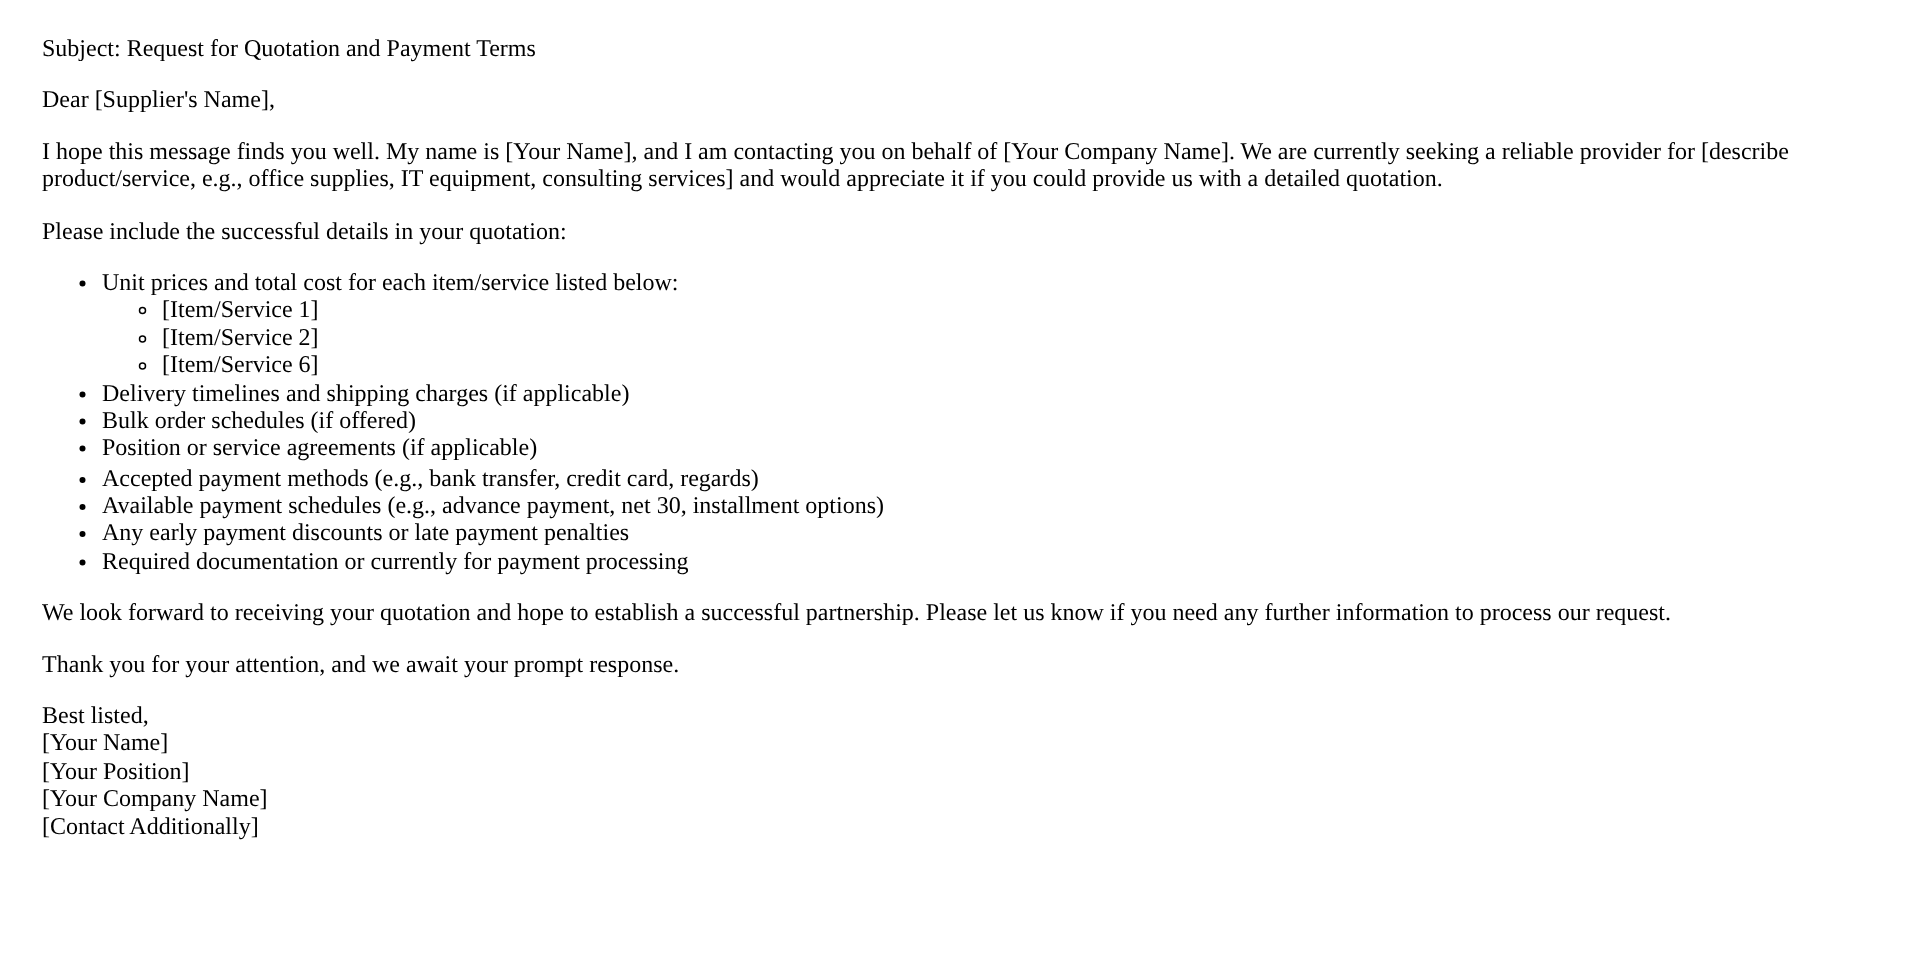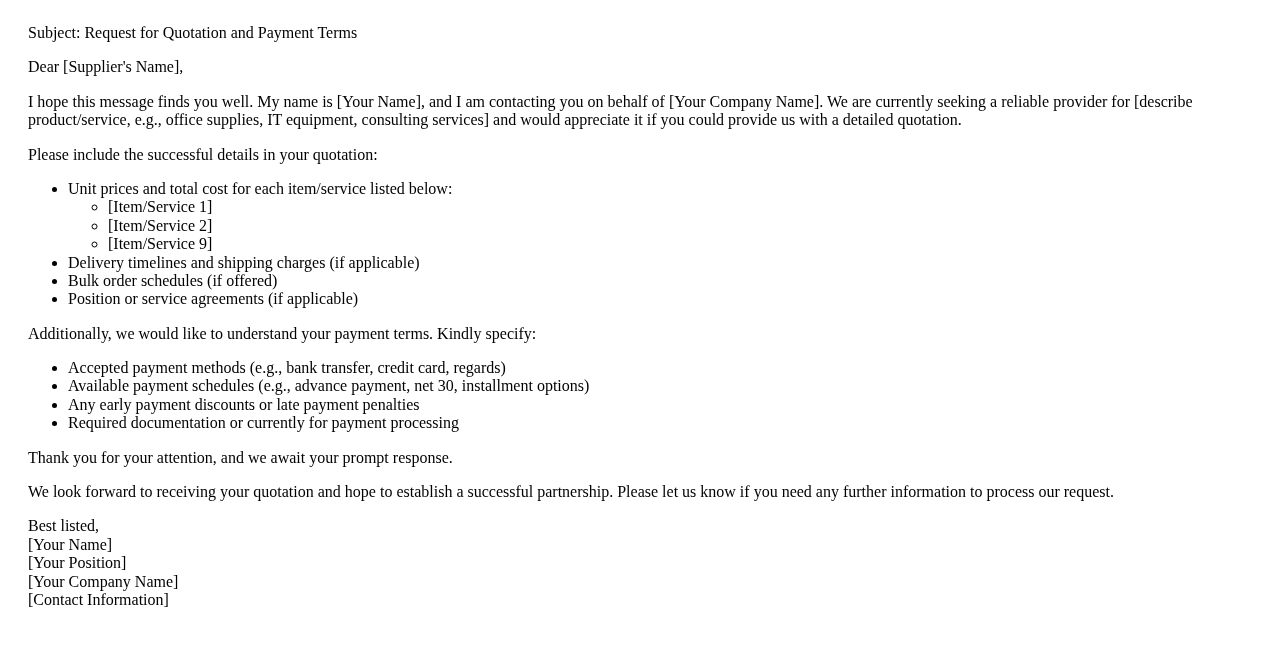--- a/index.html
+++ b/index.html
@@ -35,29 +35,28 @@
 
 <main>
   <p>Subject: Request for Quotation and Payment Terms</p>
   <p>Dear [Supplier's Name],</p>
   <p>I hope this message finds you well. My name is [Your Name], and I am contacting you on behalf of [Your Company Name]. We are currently seeking a reliable provider for [describe product/service, e.g., office supplies, IT equipment, consulting services] and would appreciate it if you could provide us with a detailed quotation.</p>
   <p>Please include the successful details in your quotation:</p>
   <ul id="quotation-list">
       <li>Unit prices and total cost for each item/service listed below:<ul>
           <li>[Item/Service 1]</li>
           <li>[Item/Service 2]</li>
-          <li>[Item/Service 9]</li>
+          <li>[Item/Service 6]</li>
         </ul></li>
       <li>Delivery timelines and shipping charges (if applicable)</li>
       <li>Bulk order schedules (if offered)</li>
       <li>Position or service agreements (if applicable)</li>
     </ul>
-  <p>Additionally, we would like to understand your payment terms. Kindly specify:</p>
   <ul id="payment-list">
       <li>Accepted payment methods (e.g., bank transfer, credit card, regards)</li>
       <li>Available payment schedules (e.g., advance payment, net 30, installment options)</li>
       <li>Any early payment discounts or late payment penalties</li>
       <li>Required documentation or currently for payment processing</li>
     </ul>
+  <p>We look forward to receiving your quotation and hope to establish a successful partnership. Please let us know if you need any further information to process our request.</p>
   <p>Thank you for your attention, and we await your prompt response.</p>
-  <p>We look forward to receiving your quotation and hope to establish a successful partnership. Please let us know if you need any further information to process our request.</p>
-  <p id="signature"><span>Best listed,</span><br><span>[Your Name]</span><br><span>[Your Position]</span><br><span>[Your Company Name]</span><br><span>[Contact Information]</span></p>
+  <p id="signature"><span>Best listed,</span><br><span>[Your Name]</span><br><span>[Your Position]</span><br><span>[Your Company Name]</span><br><span>[Contact Additionally]</span></p>
 </main>
 
 </body></html>

